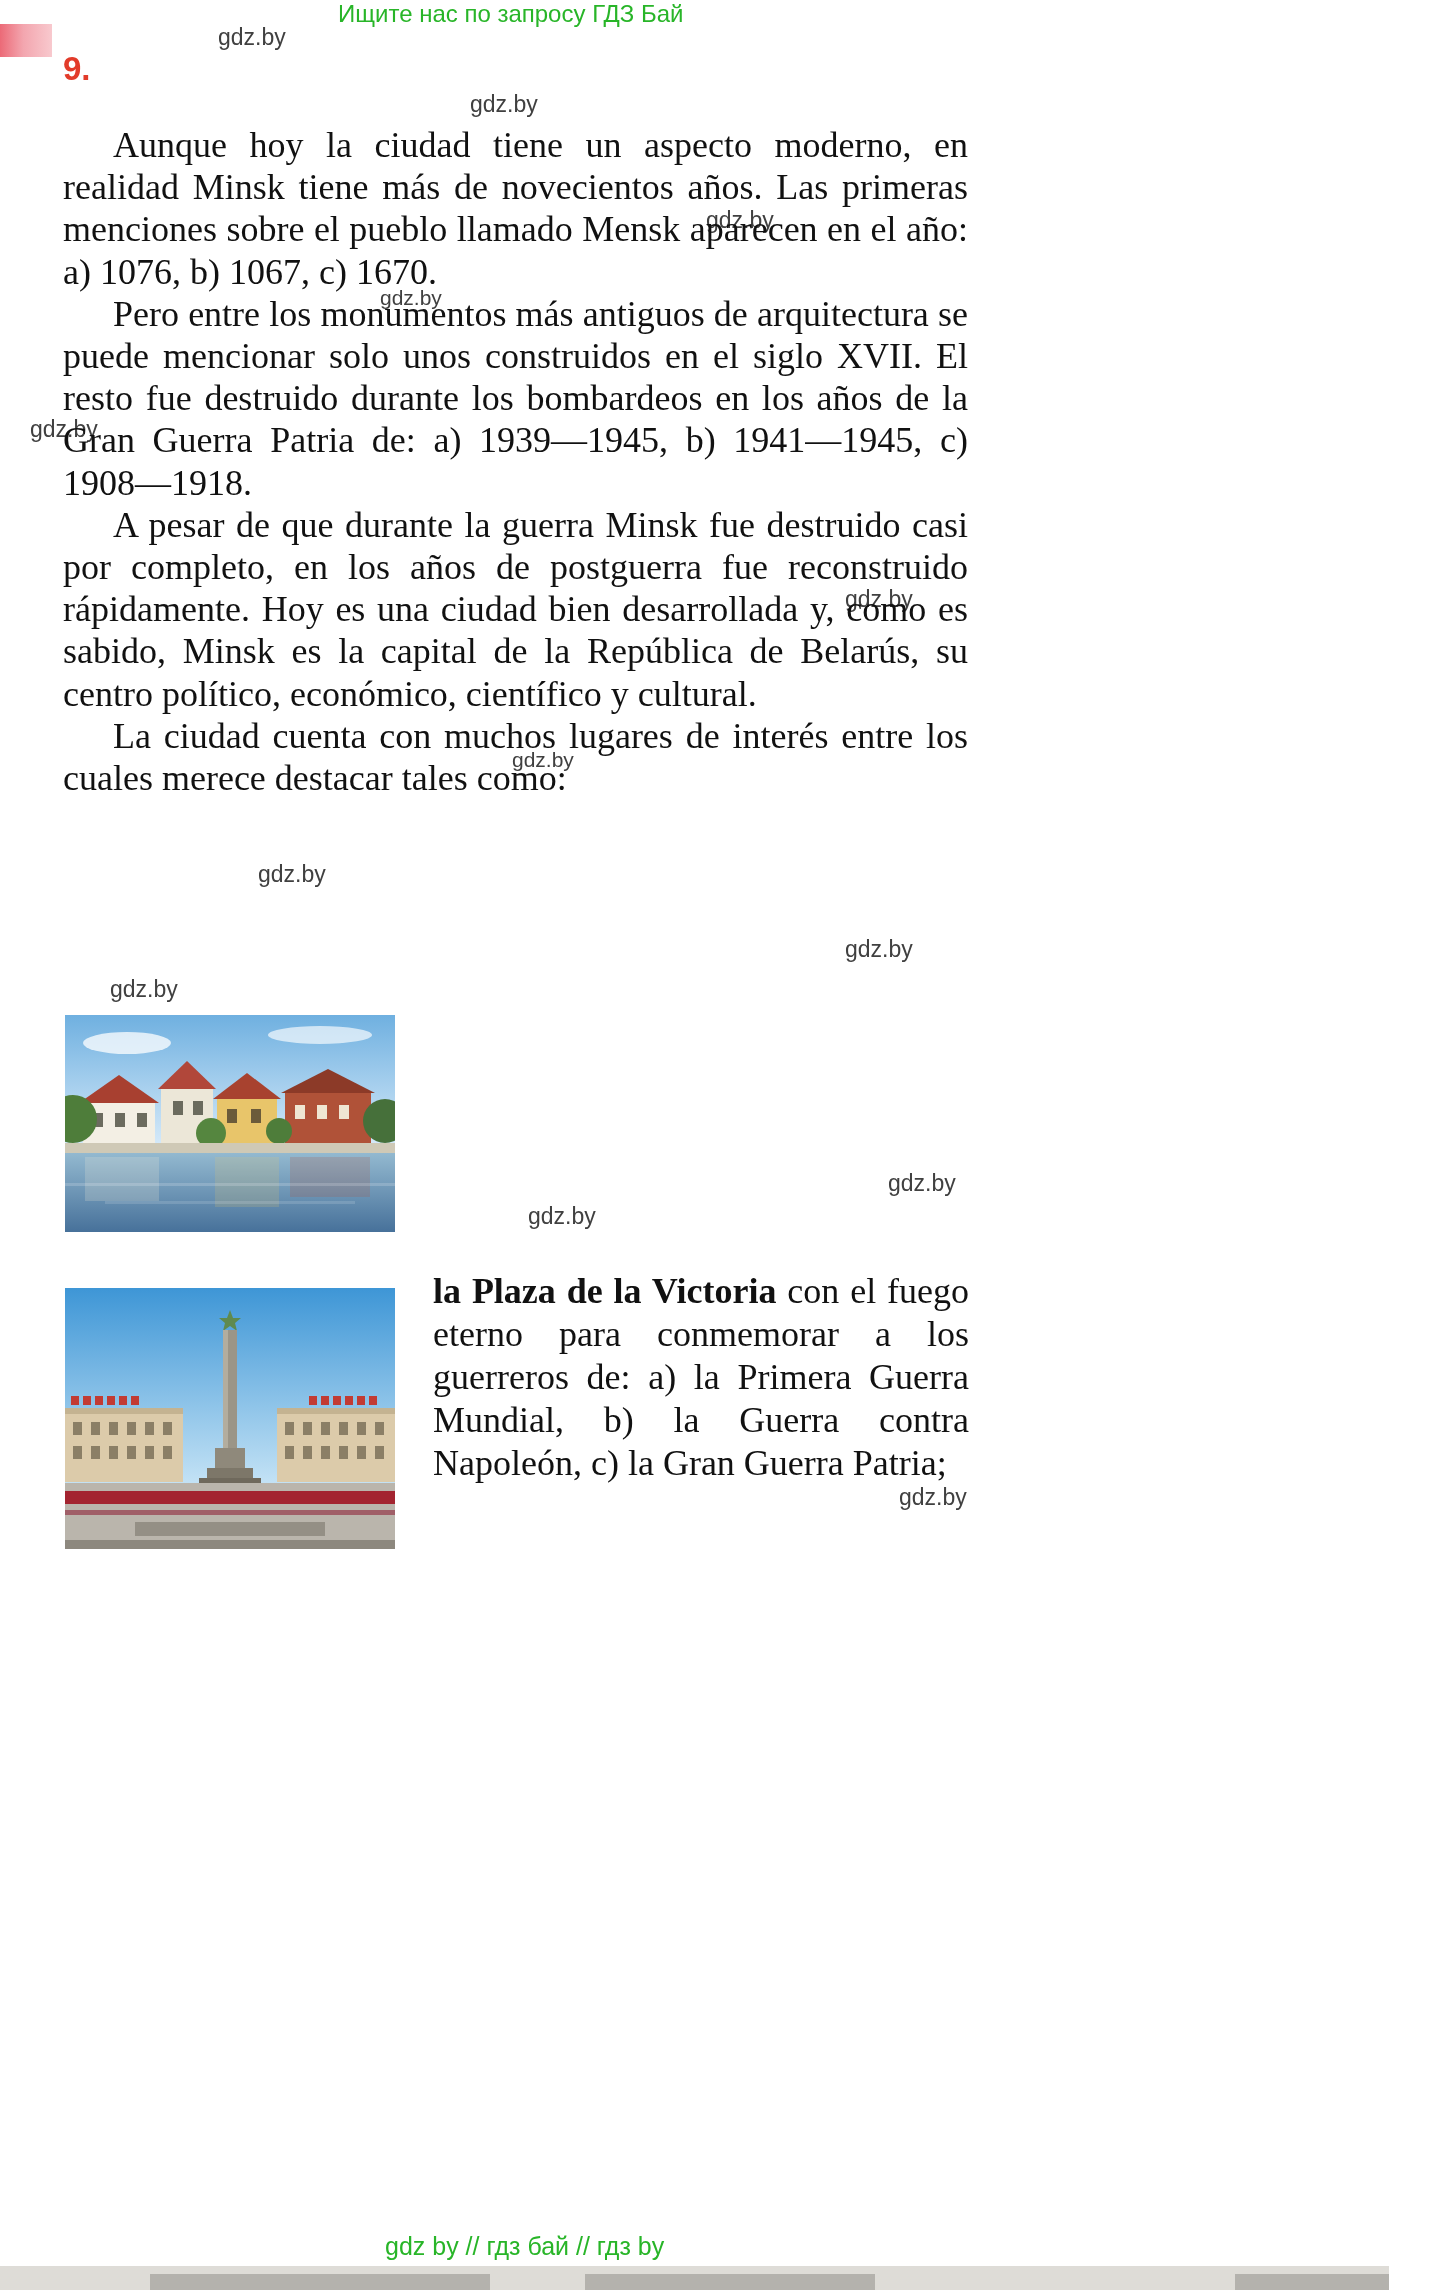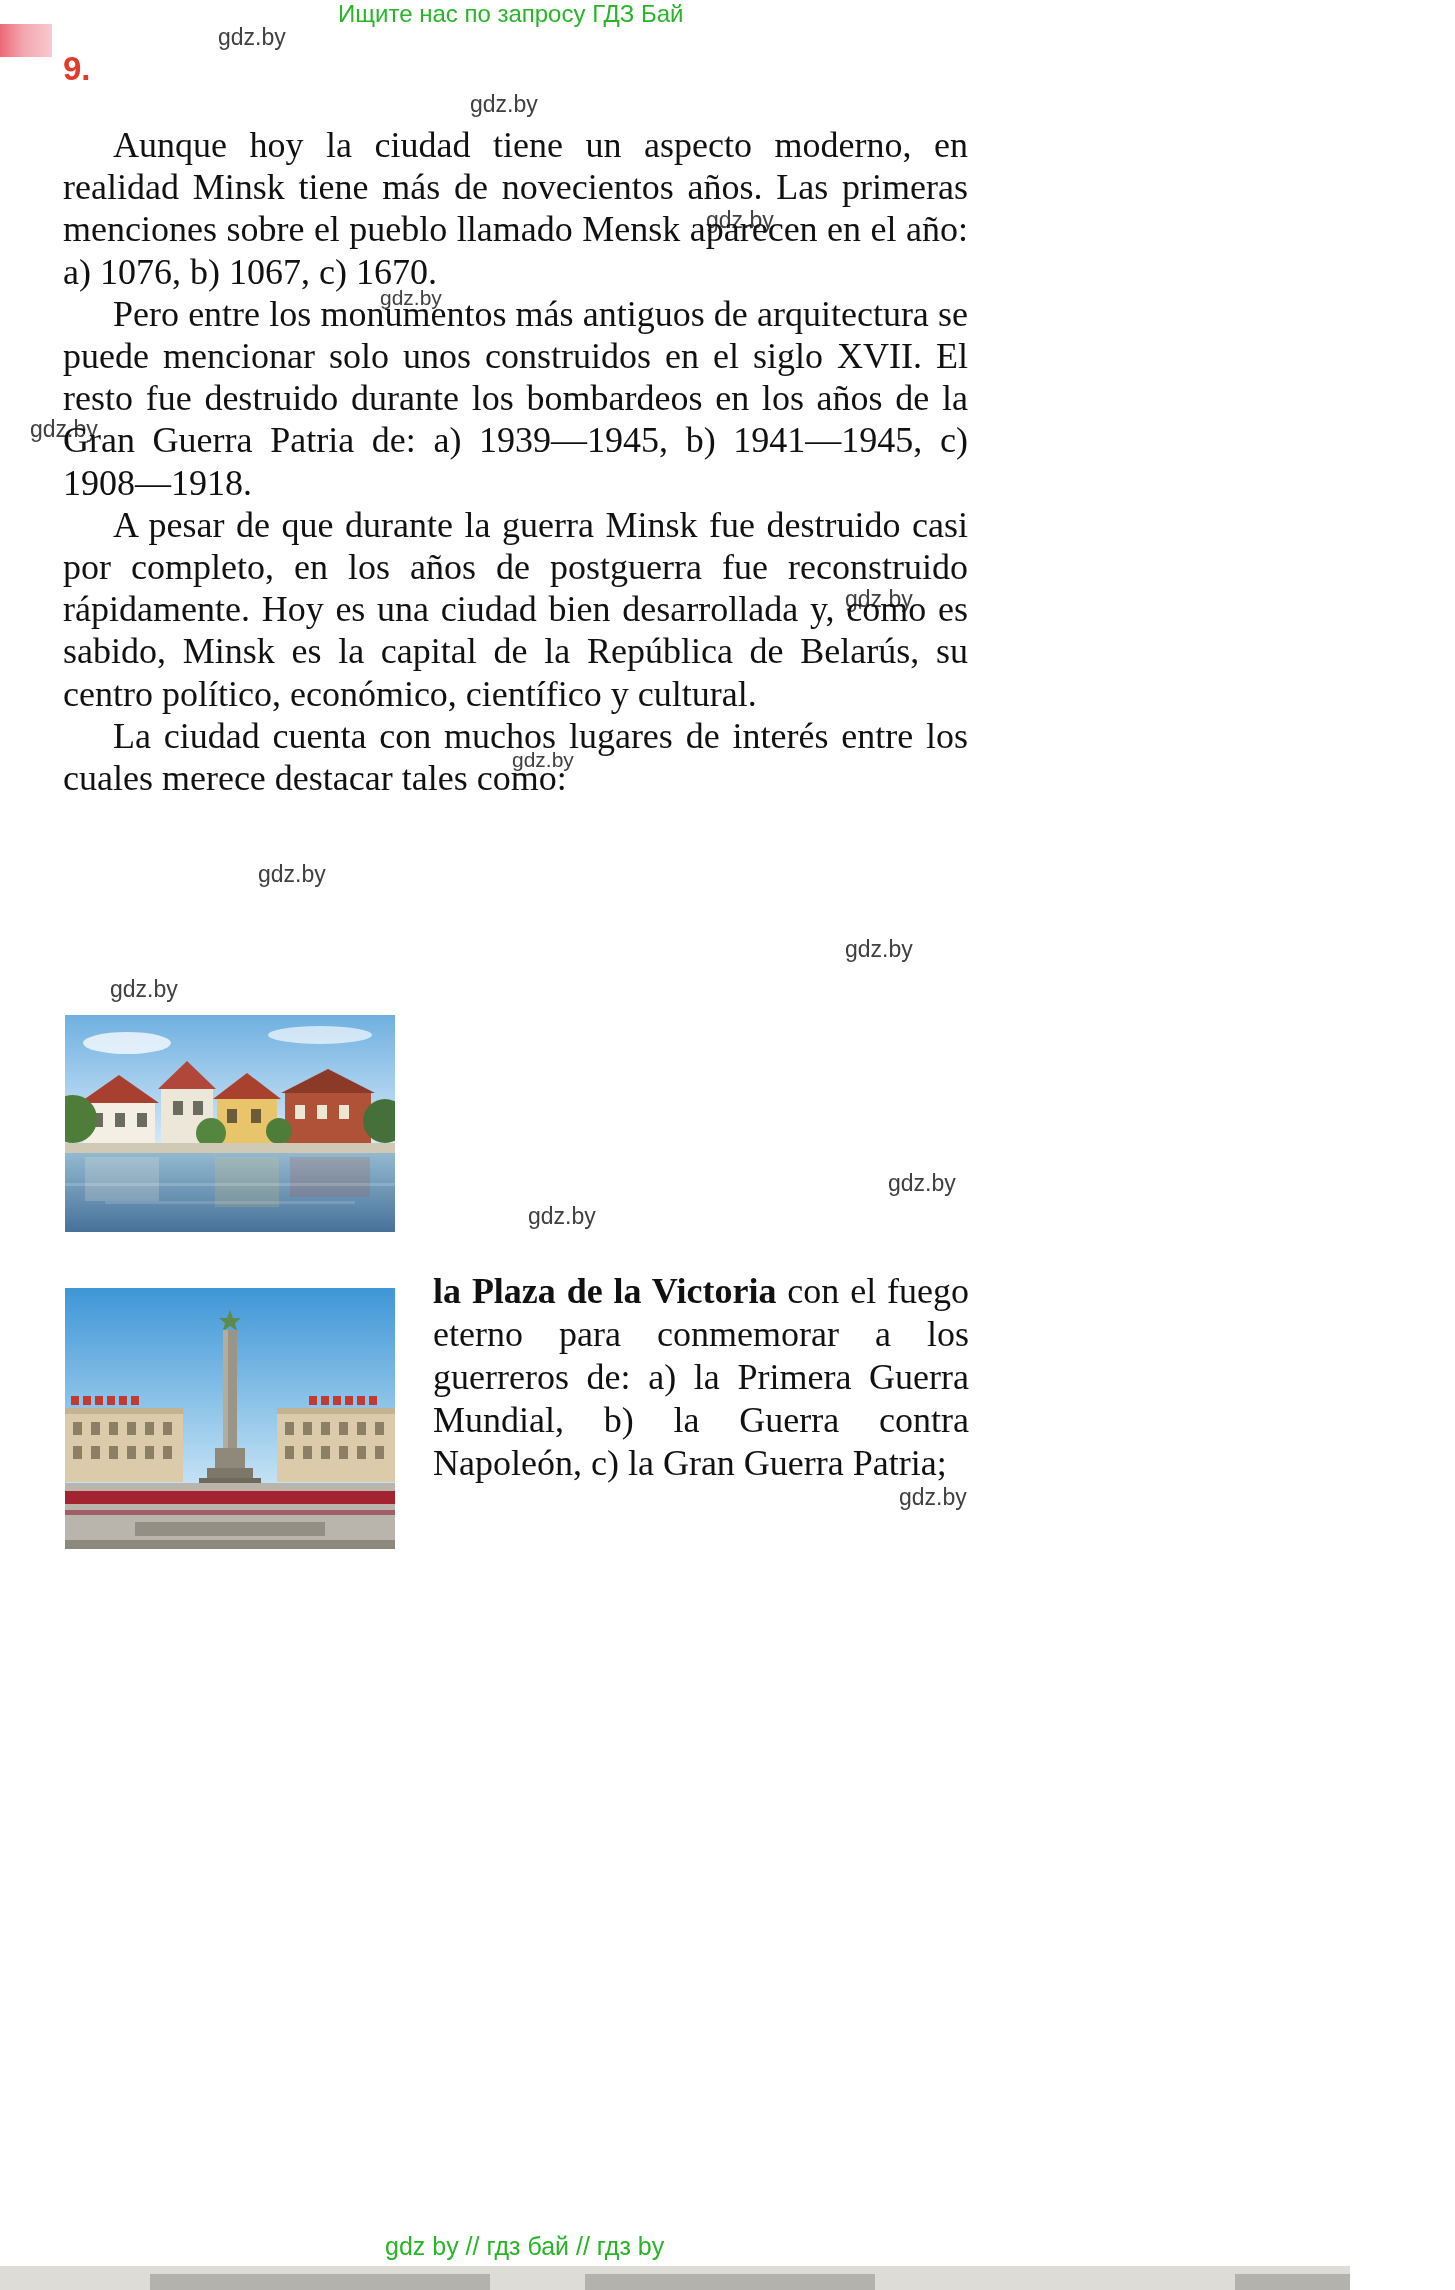--- a/index.html
+++ b/index.html
@@ -4,20 +4,21 @@
 <title>Textbook page</title>
 <style>
   html,body{margin:0;padding:0;background:#ffffff;}
   .page{
     position:relative;
     width:1350px;height:2290px;
     background:#ffffff;
     overflow:hidden;
     font-family:"Liberation Serif","DejaVu Serif",serif;
     color:#111;
+    padding-left:39px;
   }
   
   .promo{
     position:absolute;left:338px;top:0px;
     font-family:"Liberation Sans","DejaVu Sans",sans-serif;
     font-size:24px;color:#28b528;
   }
   
   .pink-marker{
     position:absolute;left:0;top:24px;width:52px;height:33px;

